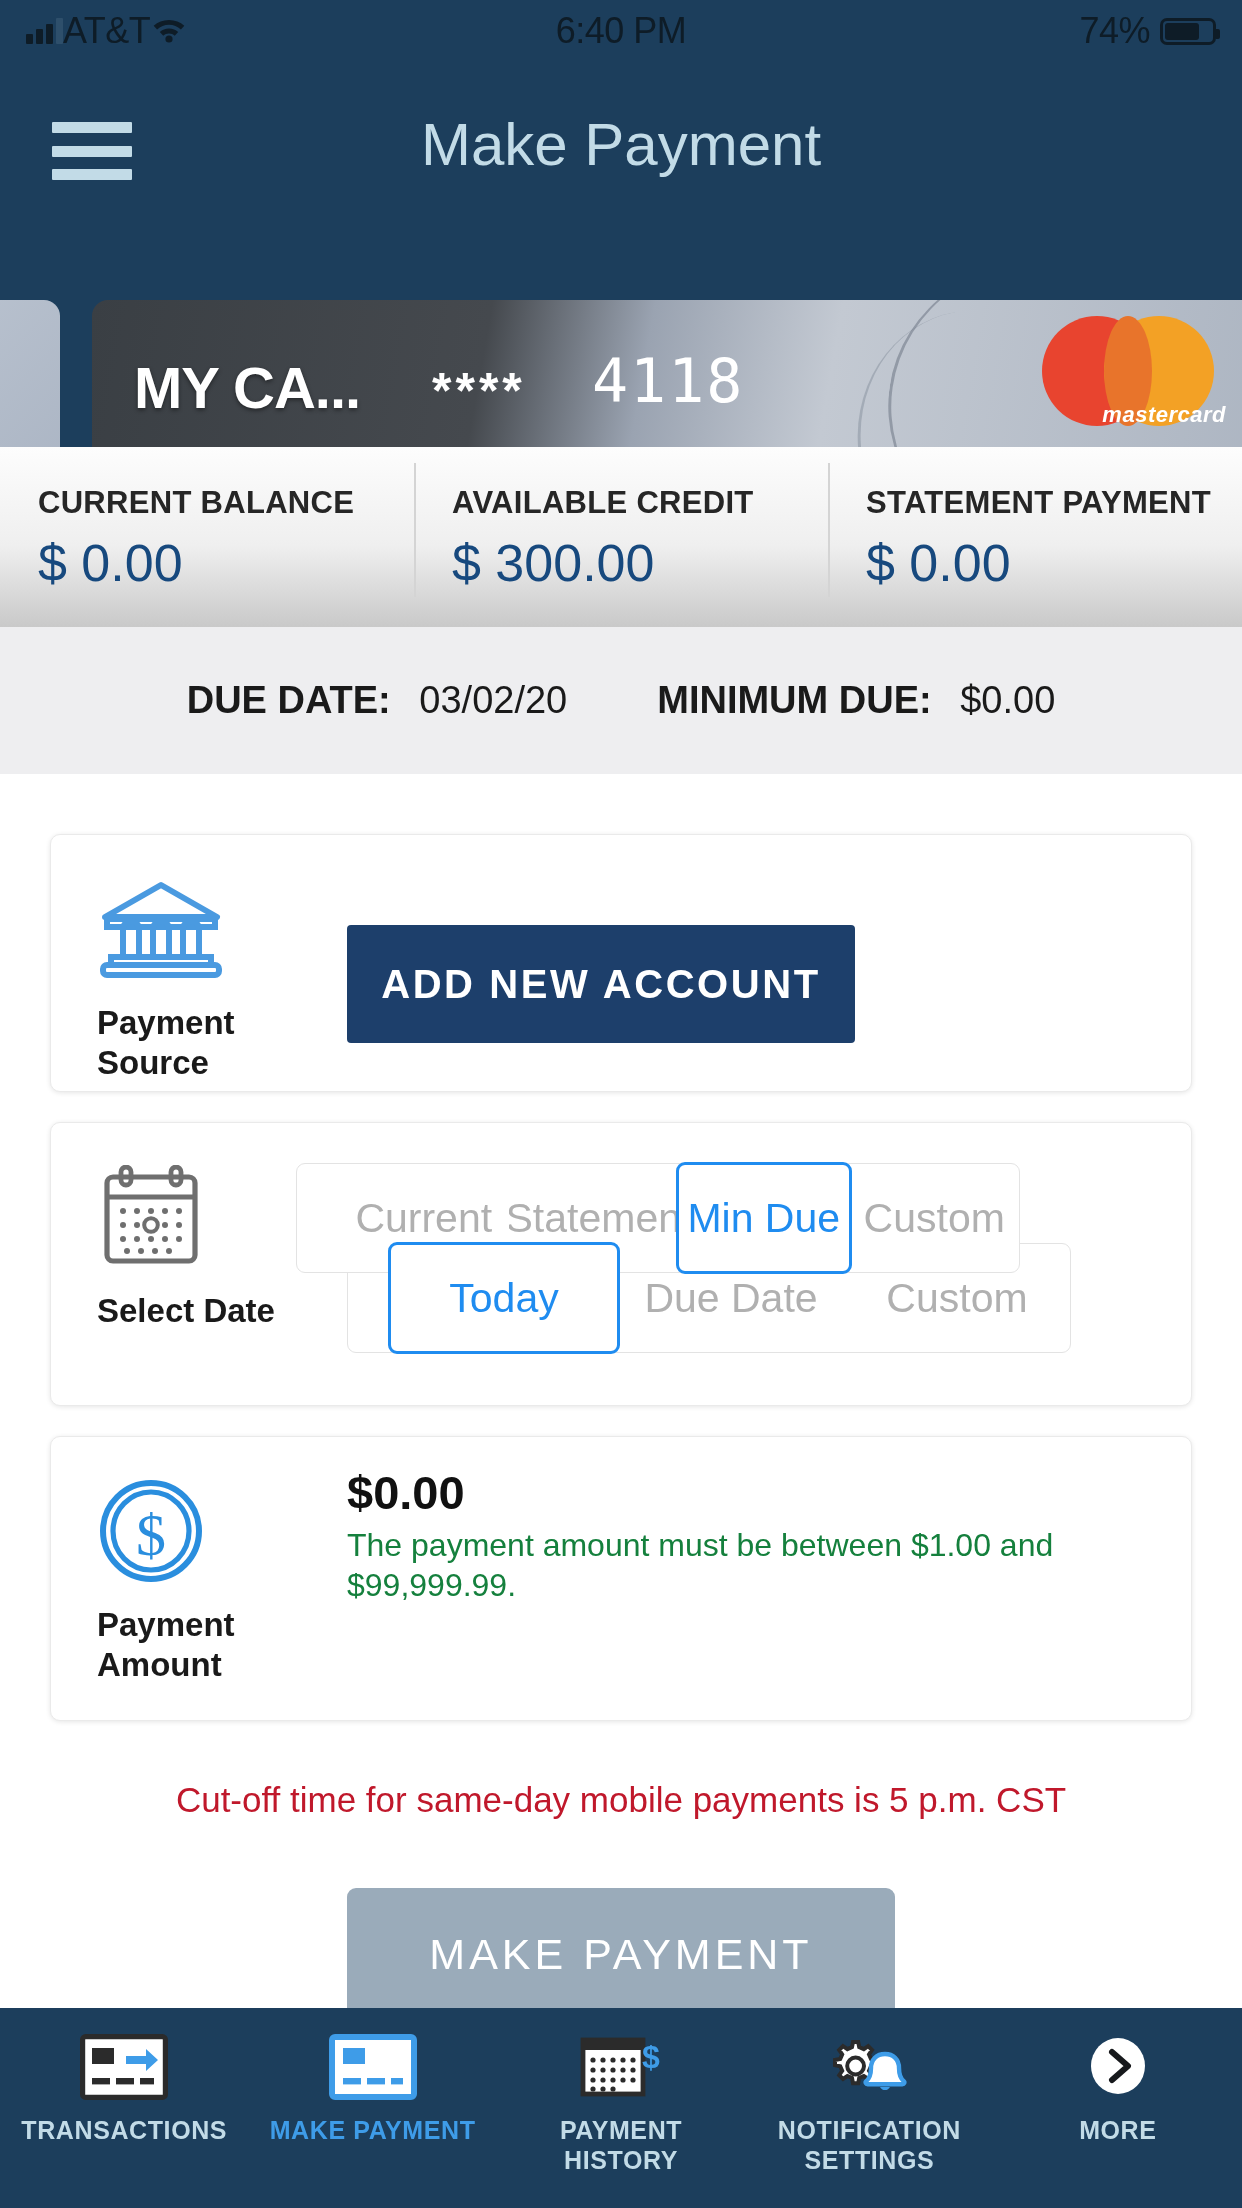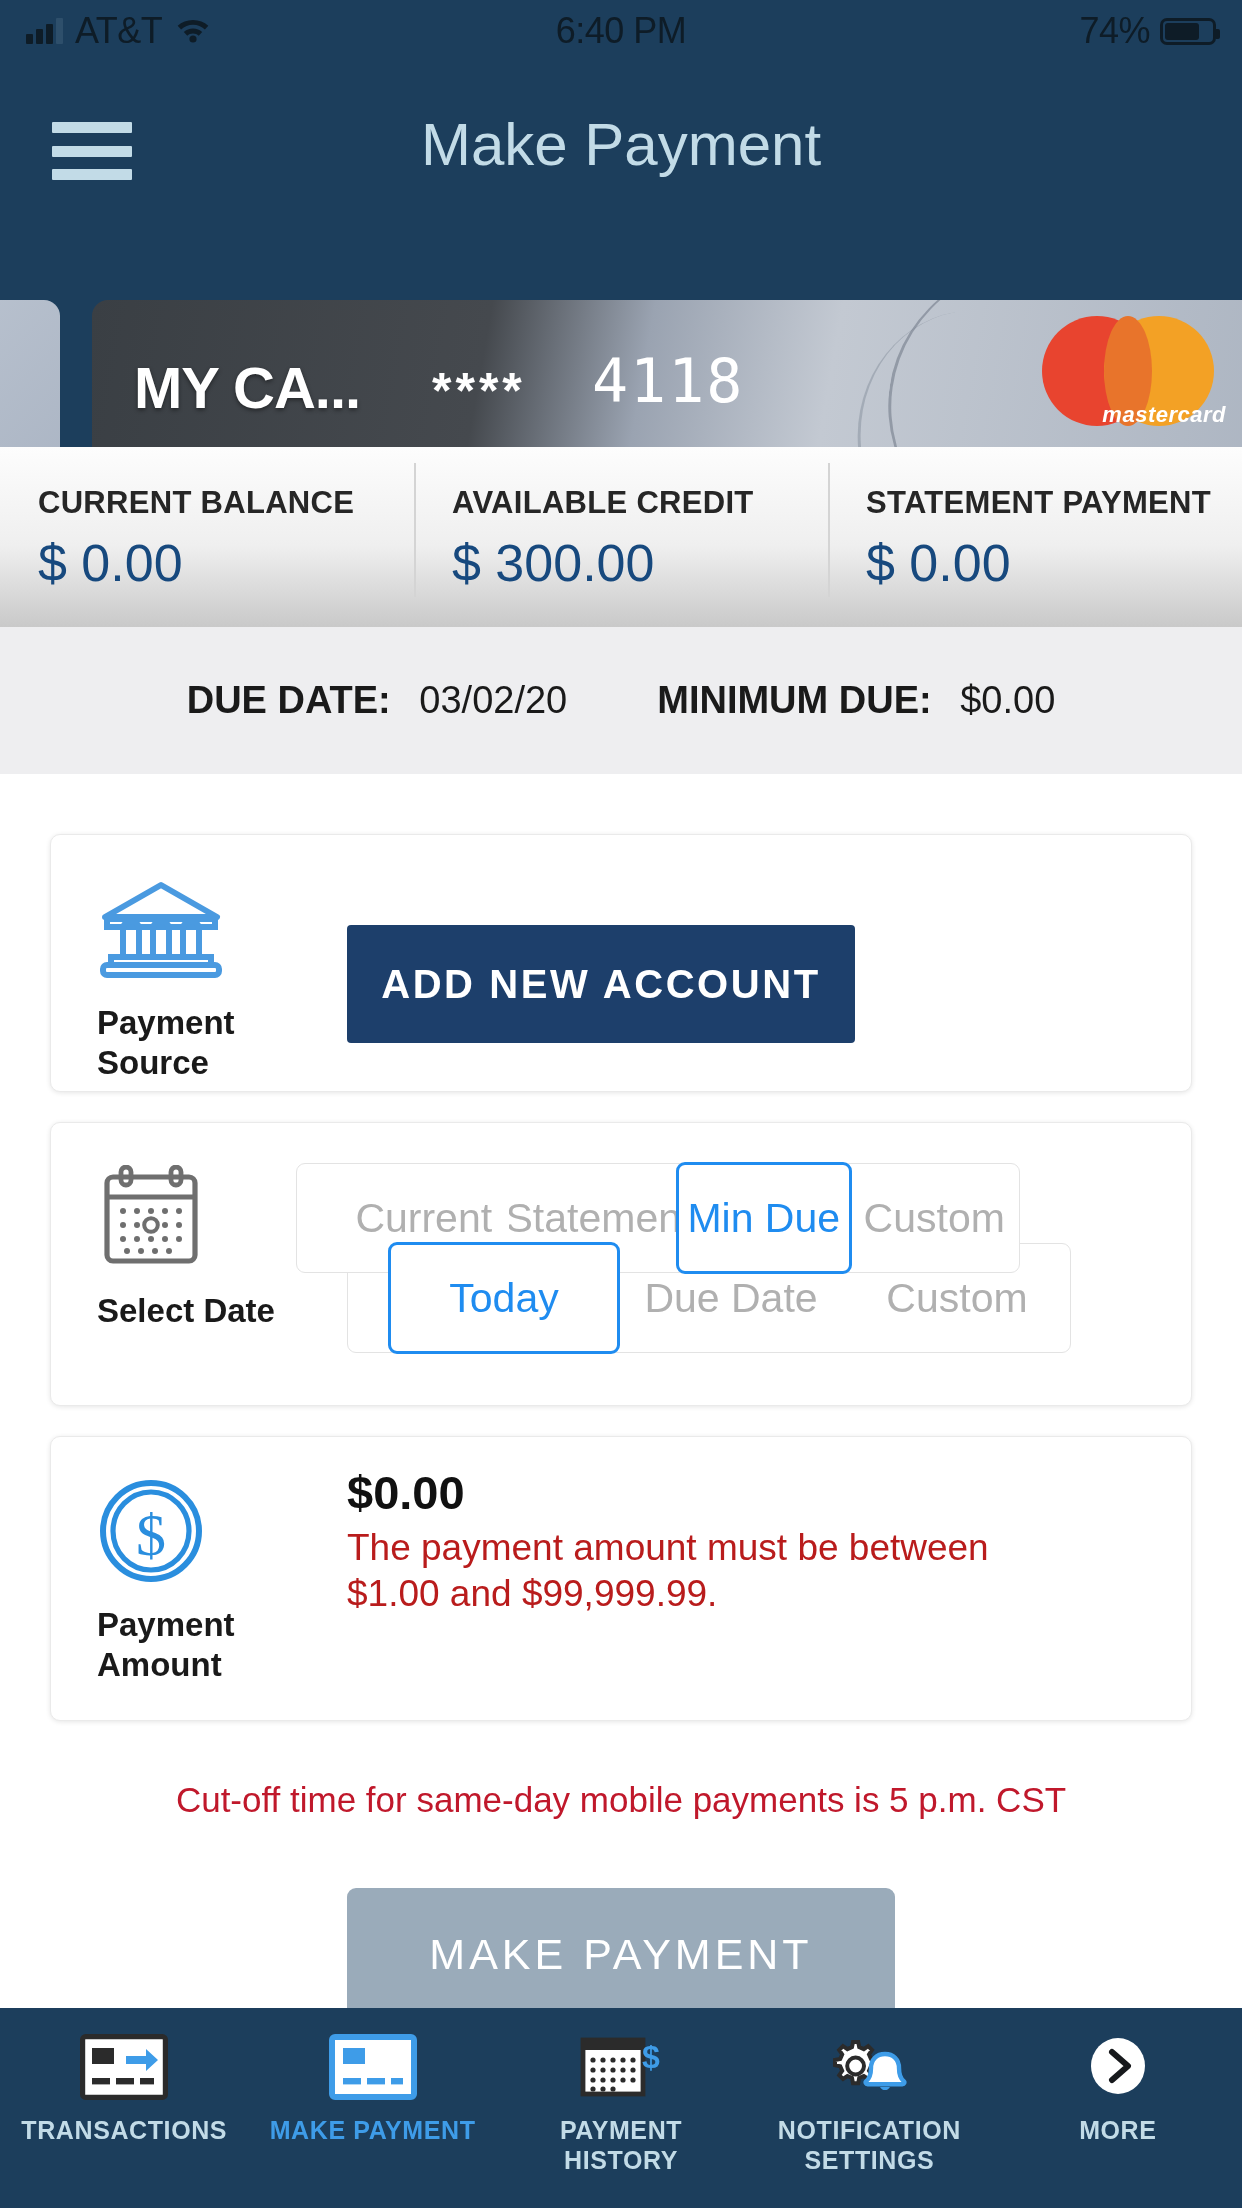--- a/index.html
+++ b/index.html
@@ -10,21 +10,21 @@
     overflow:hidden;
     position:relative;
   }
 
   
   .statusbar{
     position:absolute; top:0; left:0; width:1242px; height:62px;
     background:#1c3e5c; color:#0d1b26;
     display:flex; align-items:center; padding:0 26px;
   }
-  .sb-left{ display:flex; align-items:center; gap:12px; flex:1; }
+  .sb-left{ display:flex; align-items:center; gap:0; flex:1; }
   .sb-center{ flex:1; display:flex; justify-content:center; }
   .sb-right{ flex:1; display:flex; justify-content:flex-end; align-items:center; gap:10px; }
   .sb-text{ font-size:36px; font-weight:400; color:#0e1c27; letter-spacing:-0.5px;}
   .bars{ display:flex; align-items:flex-end; gap:3px; height:26px;}
   .bars i{ display:block; width:7px; background:#0e1c27; border-radius:1px;}
   .bars i:nth-child(1){height:10px}
   .bars i:nth-child(2){height:15px}
   .bars i:nth-child(3){height:20px}
   .bars i:nth-child(4){height:26px; background:#2e4f6b;}
   .battery{ width:56px; height:27px; border:3px solid #0e1c27; border-radius:7px; padding:2px; position:relative;}
@@ -166,21 +166,21 @@
   }
 
   
   #panel-amount{ top:1436px; height:285px; }
   .amount-val{
     position:absolute; left:296px; top:28px;
     font-size:47px; font-weight:700; color:#111;
   }
   .amount-err{
     position:absolute; left:296px; top:88px; width:740px;
-    font-size:37px; color:#b91c1c; line-height:1.25;
+    font-size:32px; color:#15803d; line-height:1.25;
   }
 
   
   .cutoff{
     position:absolute; top:1780px; left:0; width:1242px; text-align:center;
     font-size:35px; color:#c0182b;
   }
   .btn-submit{
     position:absolute; top:1888px; left:50%; transform:translateX(-50%);
     width:548px; height:132px; background:#9aabba; color:#fff;

